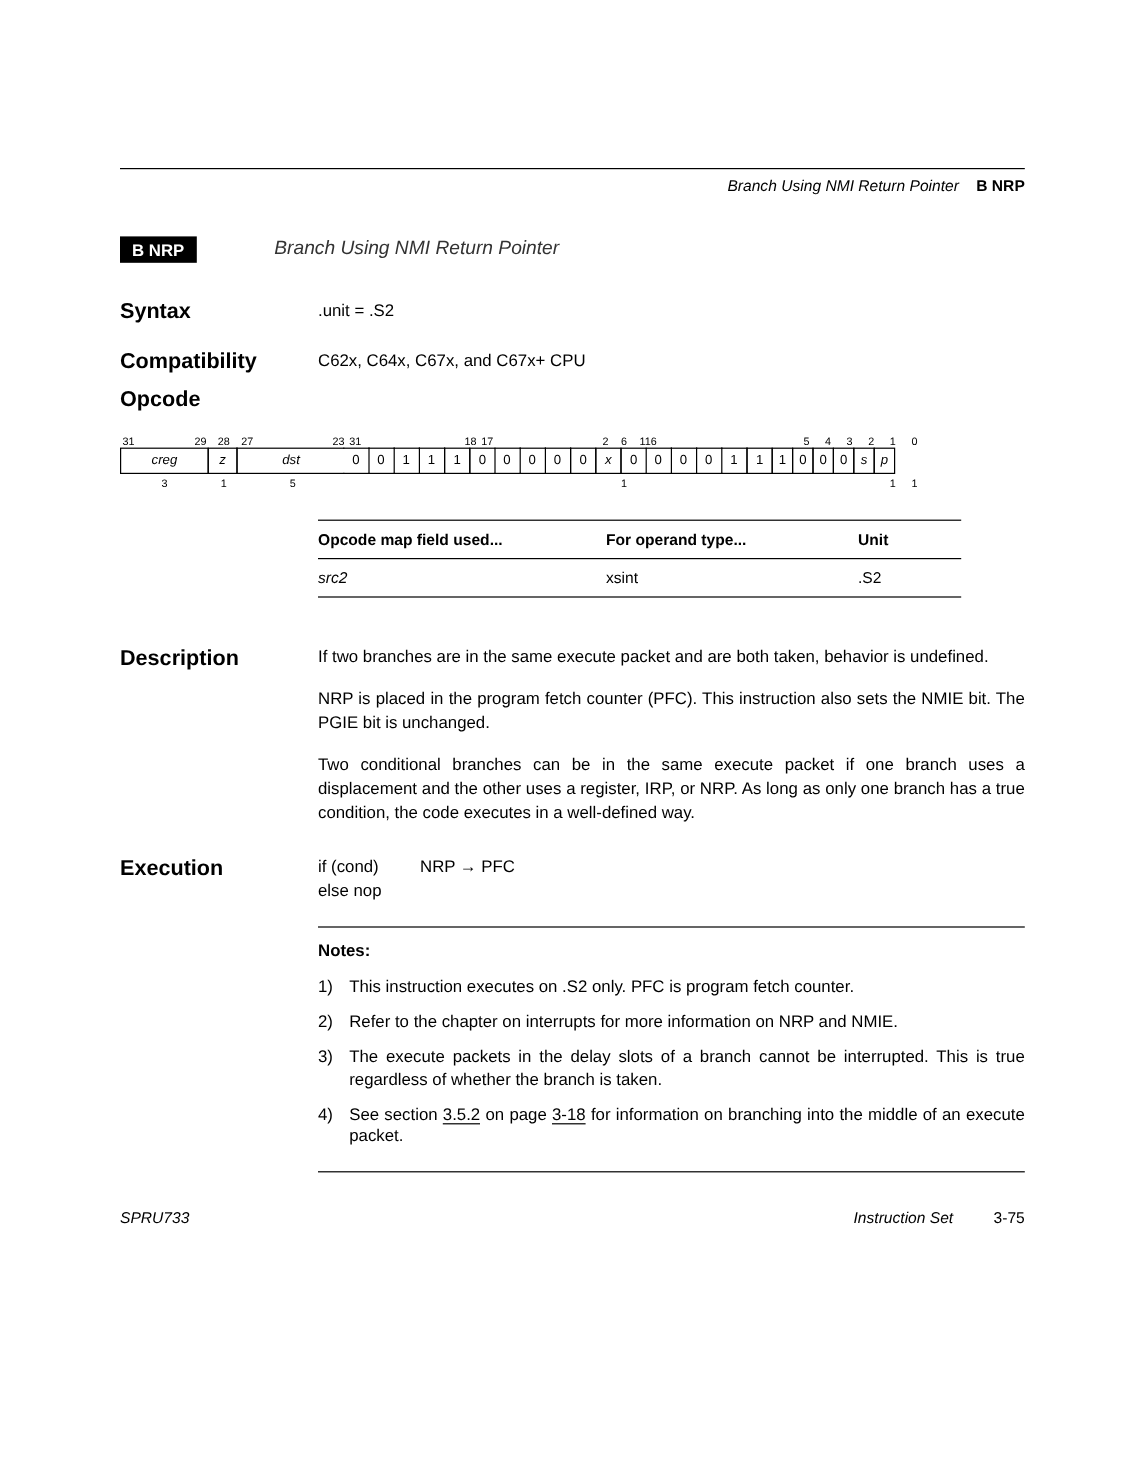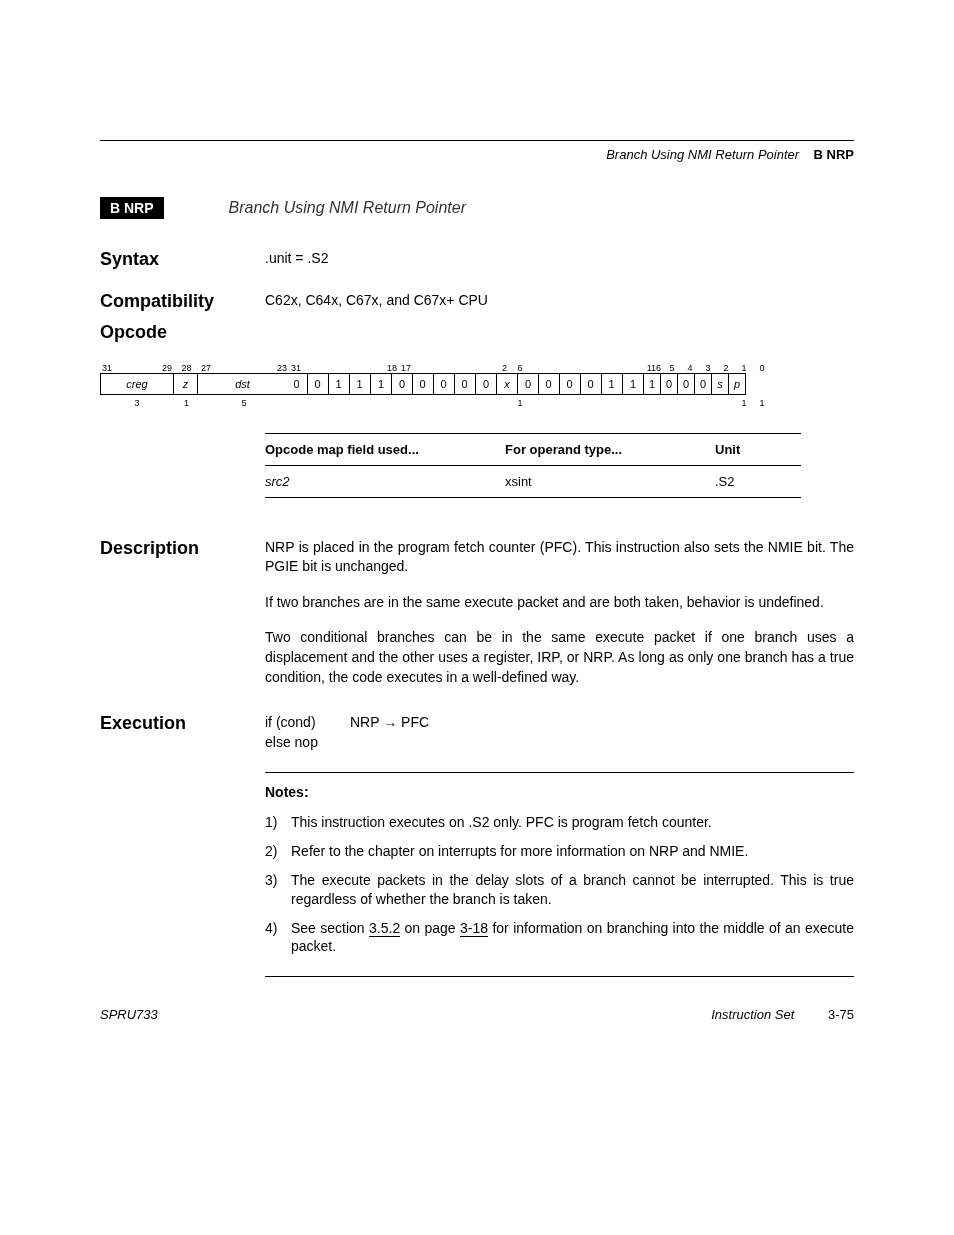--- a/index.html
+++ b/index.html
@@ -105,21 +105,21 @@
       </div>
     <div style="width:110px;display:flex;justify-content:space-between;padding:0 2px">
         <span>31</span>
         <span>18</span>
       </div>
     <div style="width:110px;display:flex;justify-content:space-between;padding:0 2px">
         <span>17</span>
         <span>2</span>
       </div>
     <div style="width:22px;text-align:center">6</div>
-    <div style="width:132px;display:flex;justify-content:flex-end;padding:0 2px">
+    <div style="width:132px;display:flex;justify-content:flex-start;padding:0 2px">
         <span>11</span>
         <span>6</span>
       </div>
     <div style="width:18px;text-align:center">5</div>
     <div style="width:18px;text-align:center">4</div>
     <div style="width:18px;text-align:center">3</div>
     <div style="width:18px;text-align:center">2</div>
     <div style="width:18px;text-align:center">1</div>
     <div style="width:18px;text-align:center">0</div>
   </div>
@@ -176,22 +176,22 @@
   <div class="map-row">
     <div class="map-c1">src2</div>
     <div class="map-c2">xsint</div>
     <div class="map-c3">.S2</div>
   </div>
 </div>
 
 <div class="section" style="margin-top:40px">
   <div class="label-col">Description</div>
   <div class="content-col">
+    <p style="text-align:justify">If two branches are in the same execute packet and are both taken, behavior is undefined.</p>
     <p style="text-align:justify">NRP is placed in the program fetch counter (PFC). This instruction also sets the NMIE bit. The PGIE bit is unchanged.</p>
-    <p style="text-align:justify">If two branches are in the same execute packet and are both taken, behavior is undefined.</p>
     <p style="text-align:justify">Two conditional branches can be in the same execute packet if one branch uses a displacement and the other uses a register, IRP, or NRP. As long as only one branch has a true condition, the code executes in a well-defined way.</p>
   </div>
 </div>
 
 <div class="section">
   <div class="label-col">Execution</div>
   <div class="content-col">
     <div class="exec-line">
       <div class="exec-c1">if (cond)</div>
       <div>NRP → PFC</div>

